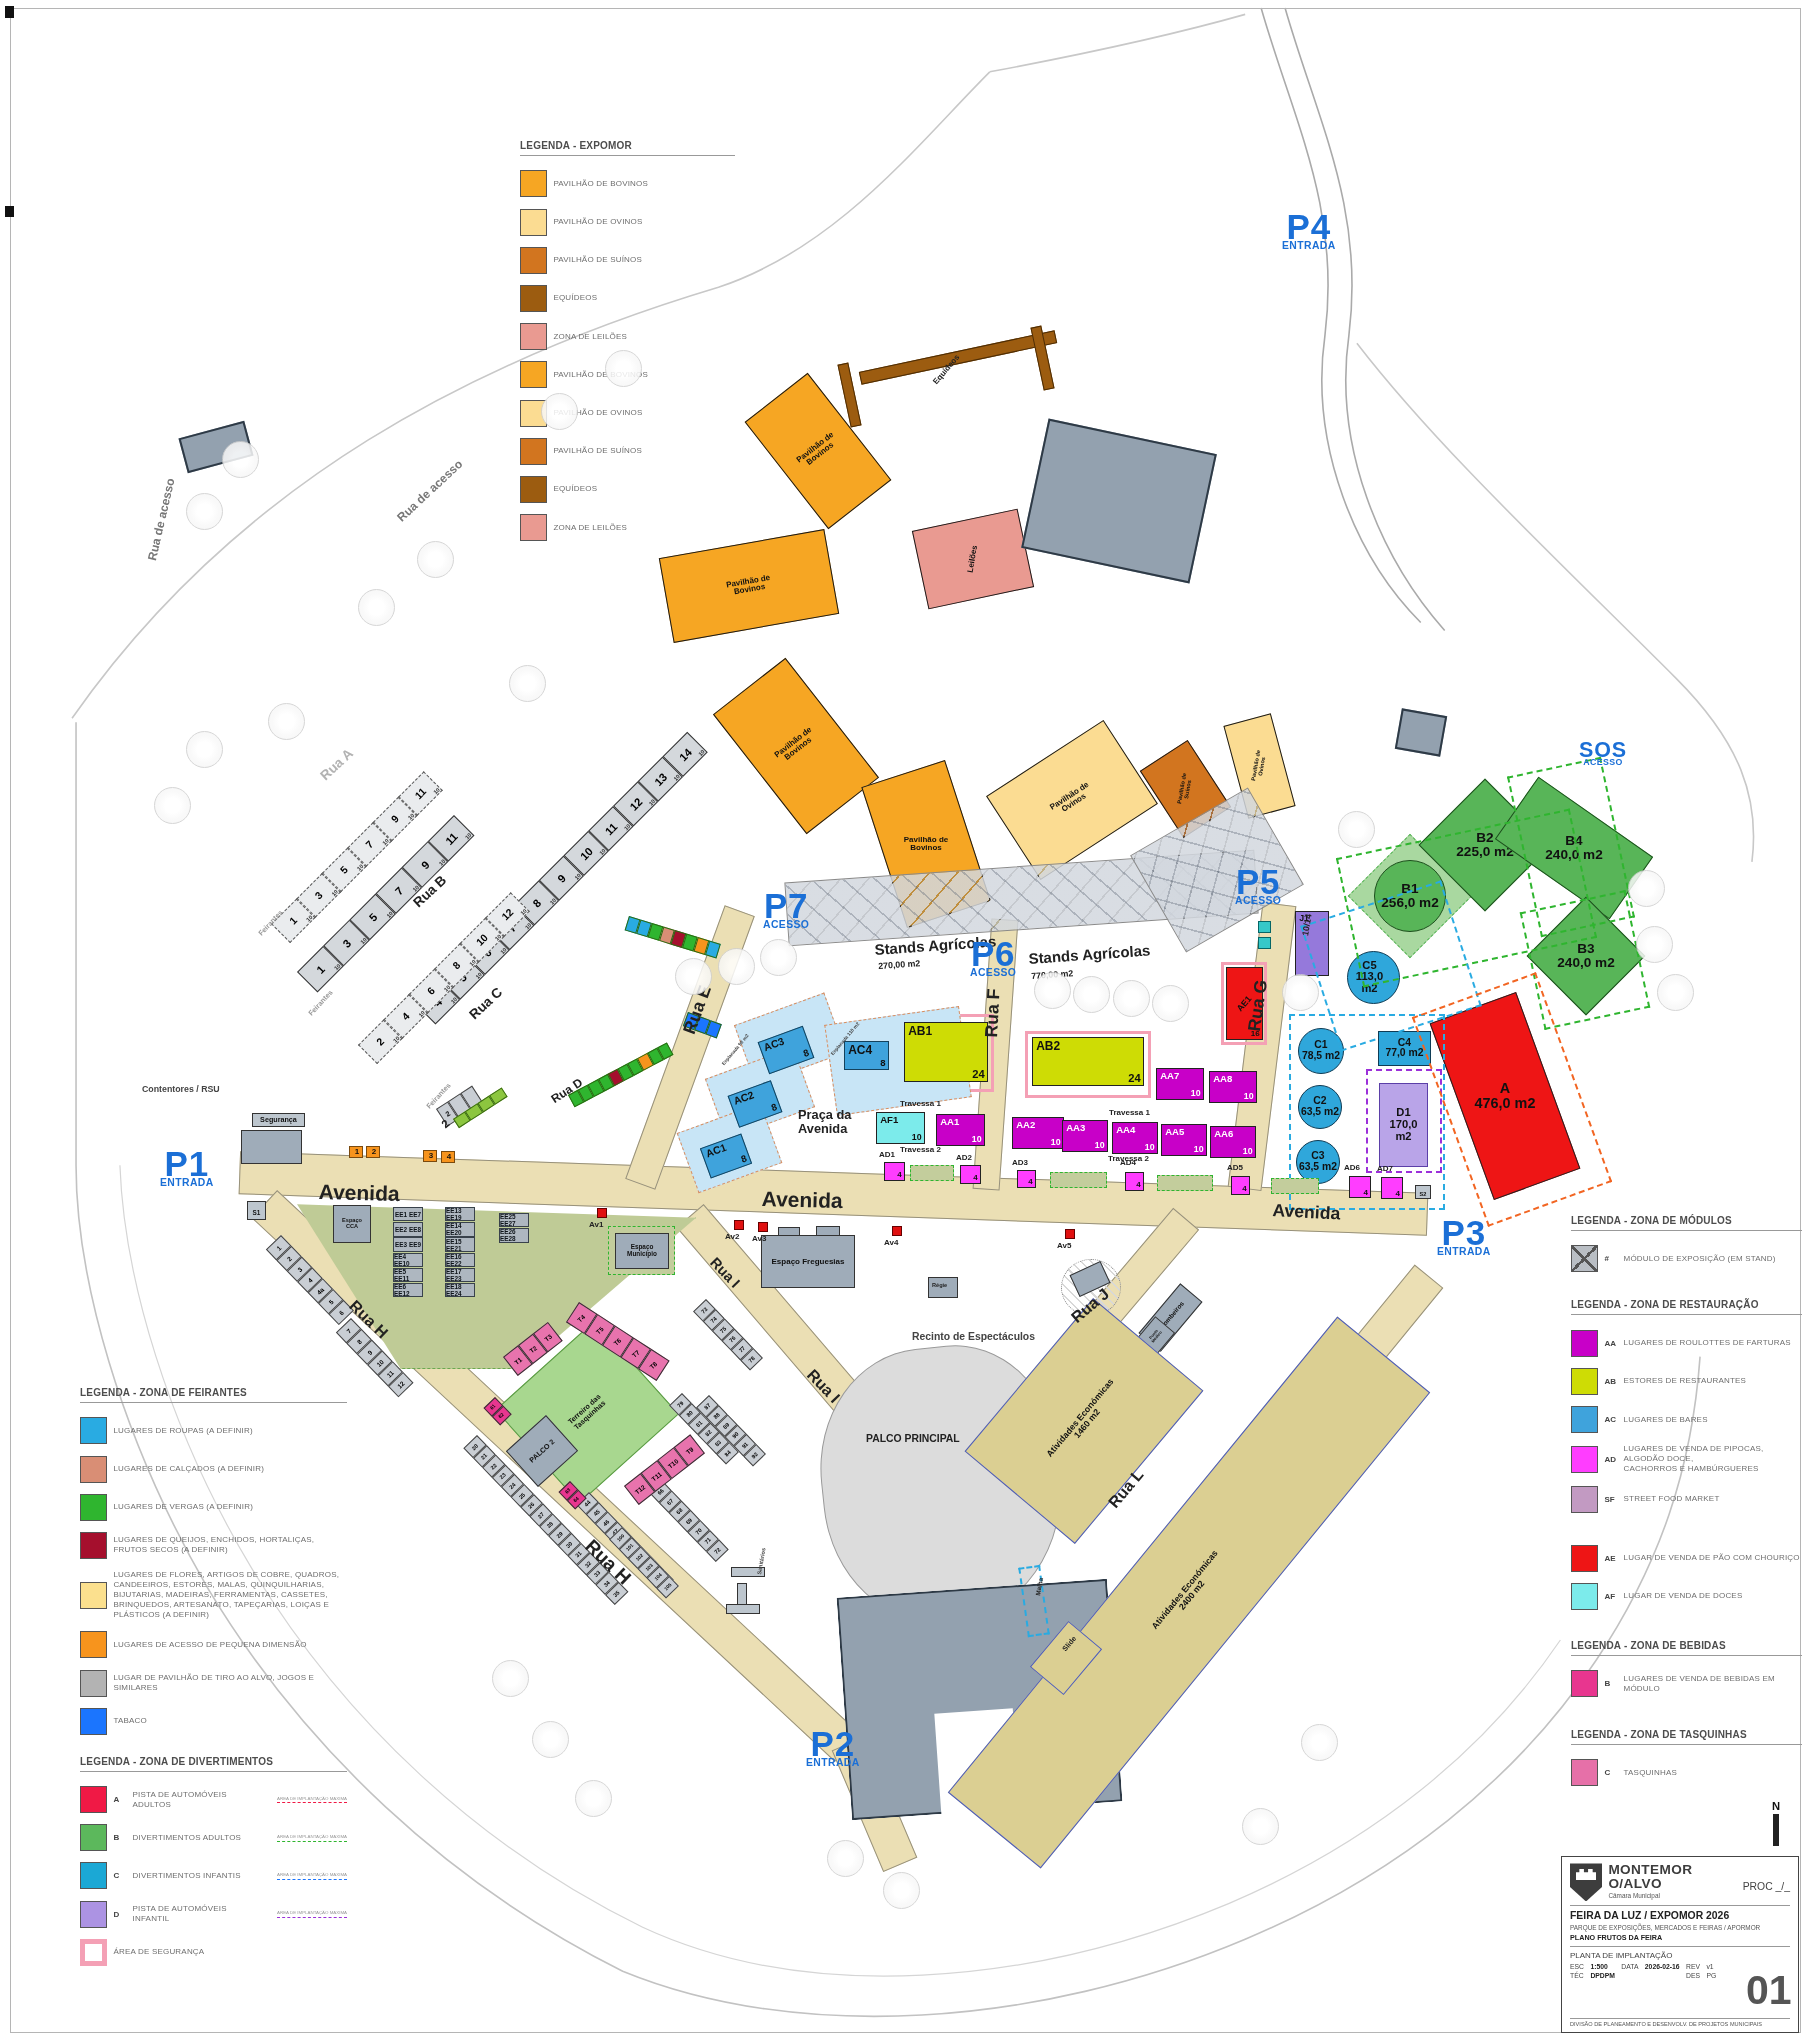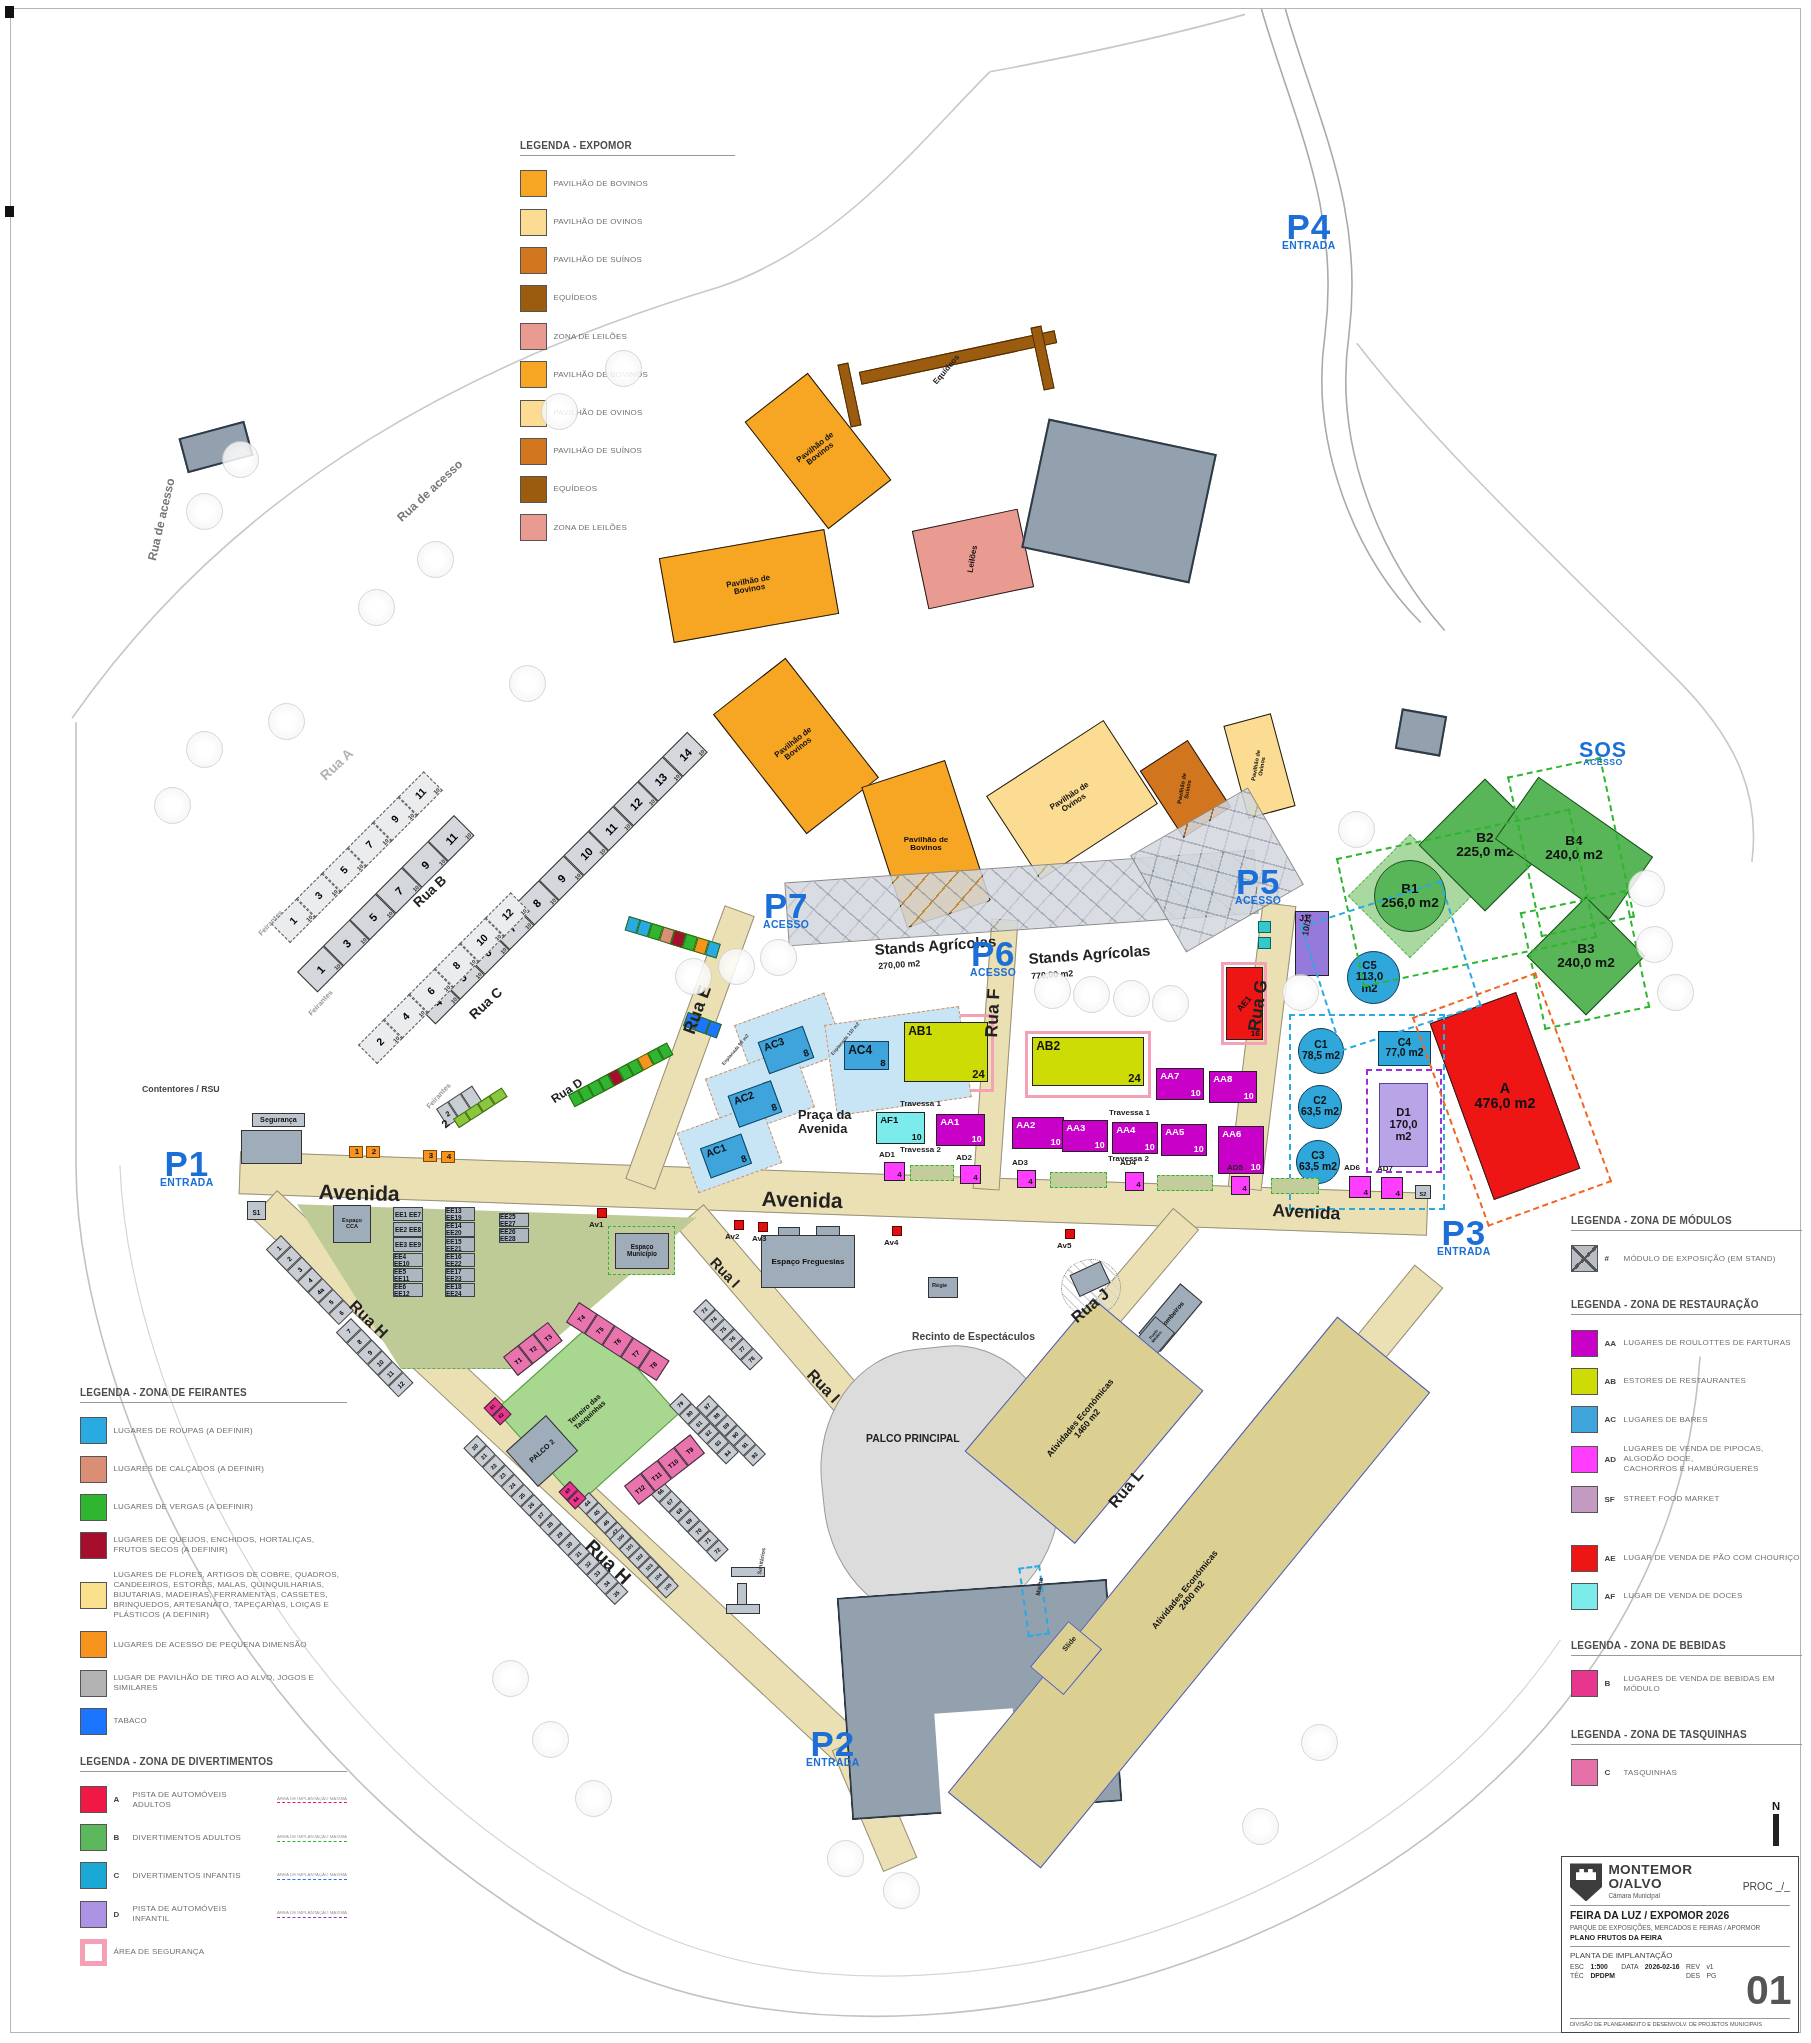--- a/index.html
+++ b/index.html
@@ -524,21 +524,21 @@
       <span class="ssub" style="font-size: 8.8px; color: rgb(255, 255, 255);">10</span>
     </div>
     <div class="shape aa" style="left: 1112px; top: 1122px; width: 46px; height: 32px;">
       <span class="slabel" style="font-size: 9.6px; color: rgb(255, 255, 255); left: 3.2px; top: 1.6px; text-align: left;">AA4</span>
       <span class="ssub" style="font-size: 8.8px; color: rgb(255, 255, 255);">10</span>
     </div>
     <div class="shape aa" style="left: 1161px; top: 1124px; width: 46px; height: 32px;">
       <span class="slabel" style="font-size: 9.6px; color: rgb(255, 255, 255); left: 3.2px; top: 1.6px; text-align: left;">AA5</span>
       <span class="ssub" style="font-size: 8.8px; color: rgb(255, 255, 255);">10</span>
     </div>
-    <div class="shape aa" style="left: 1210px; top: 1126px; width: 46px; height: 48px; margin-left: 8px;">
+    <div class="shape aa" style="left: 1210px; top: 1126px; width: 46px; height: 32px;">
       <span class="slabel" style="font-size: 9.6px; color: rgb(255, 255, 255); left: 3.2px; top: 1.6px; text-align: left;">AA6</span>
       <span class="ssub" style="font-size: 8.8px; color: rgb(255, 255, 255);">10</span>
     </div>
     <div class="shape ad" style="left: 884px; top: 1162px; width: 21px; height: 19px;">
       <span class="ssub" style="font-size: 8px;">4</span>
     </div>
     <div class="shape ad" style="left: 960px; top: 1165px; width: 21px; height: 19px;">
       <span class="ssub" style="font-size: 8px;">4</span>
     </div>
     <div class="shape ad" style="left: 1017px; top: 1170px; width: 19px; height: 17.6px;">

